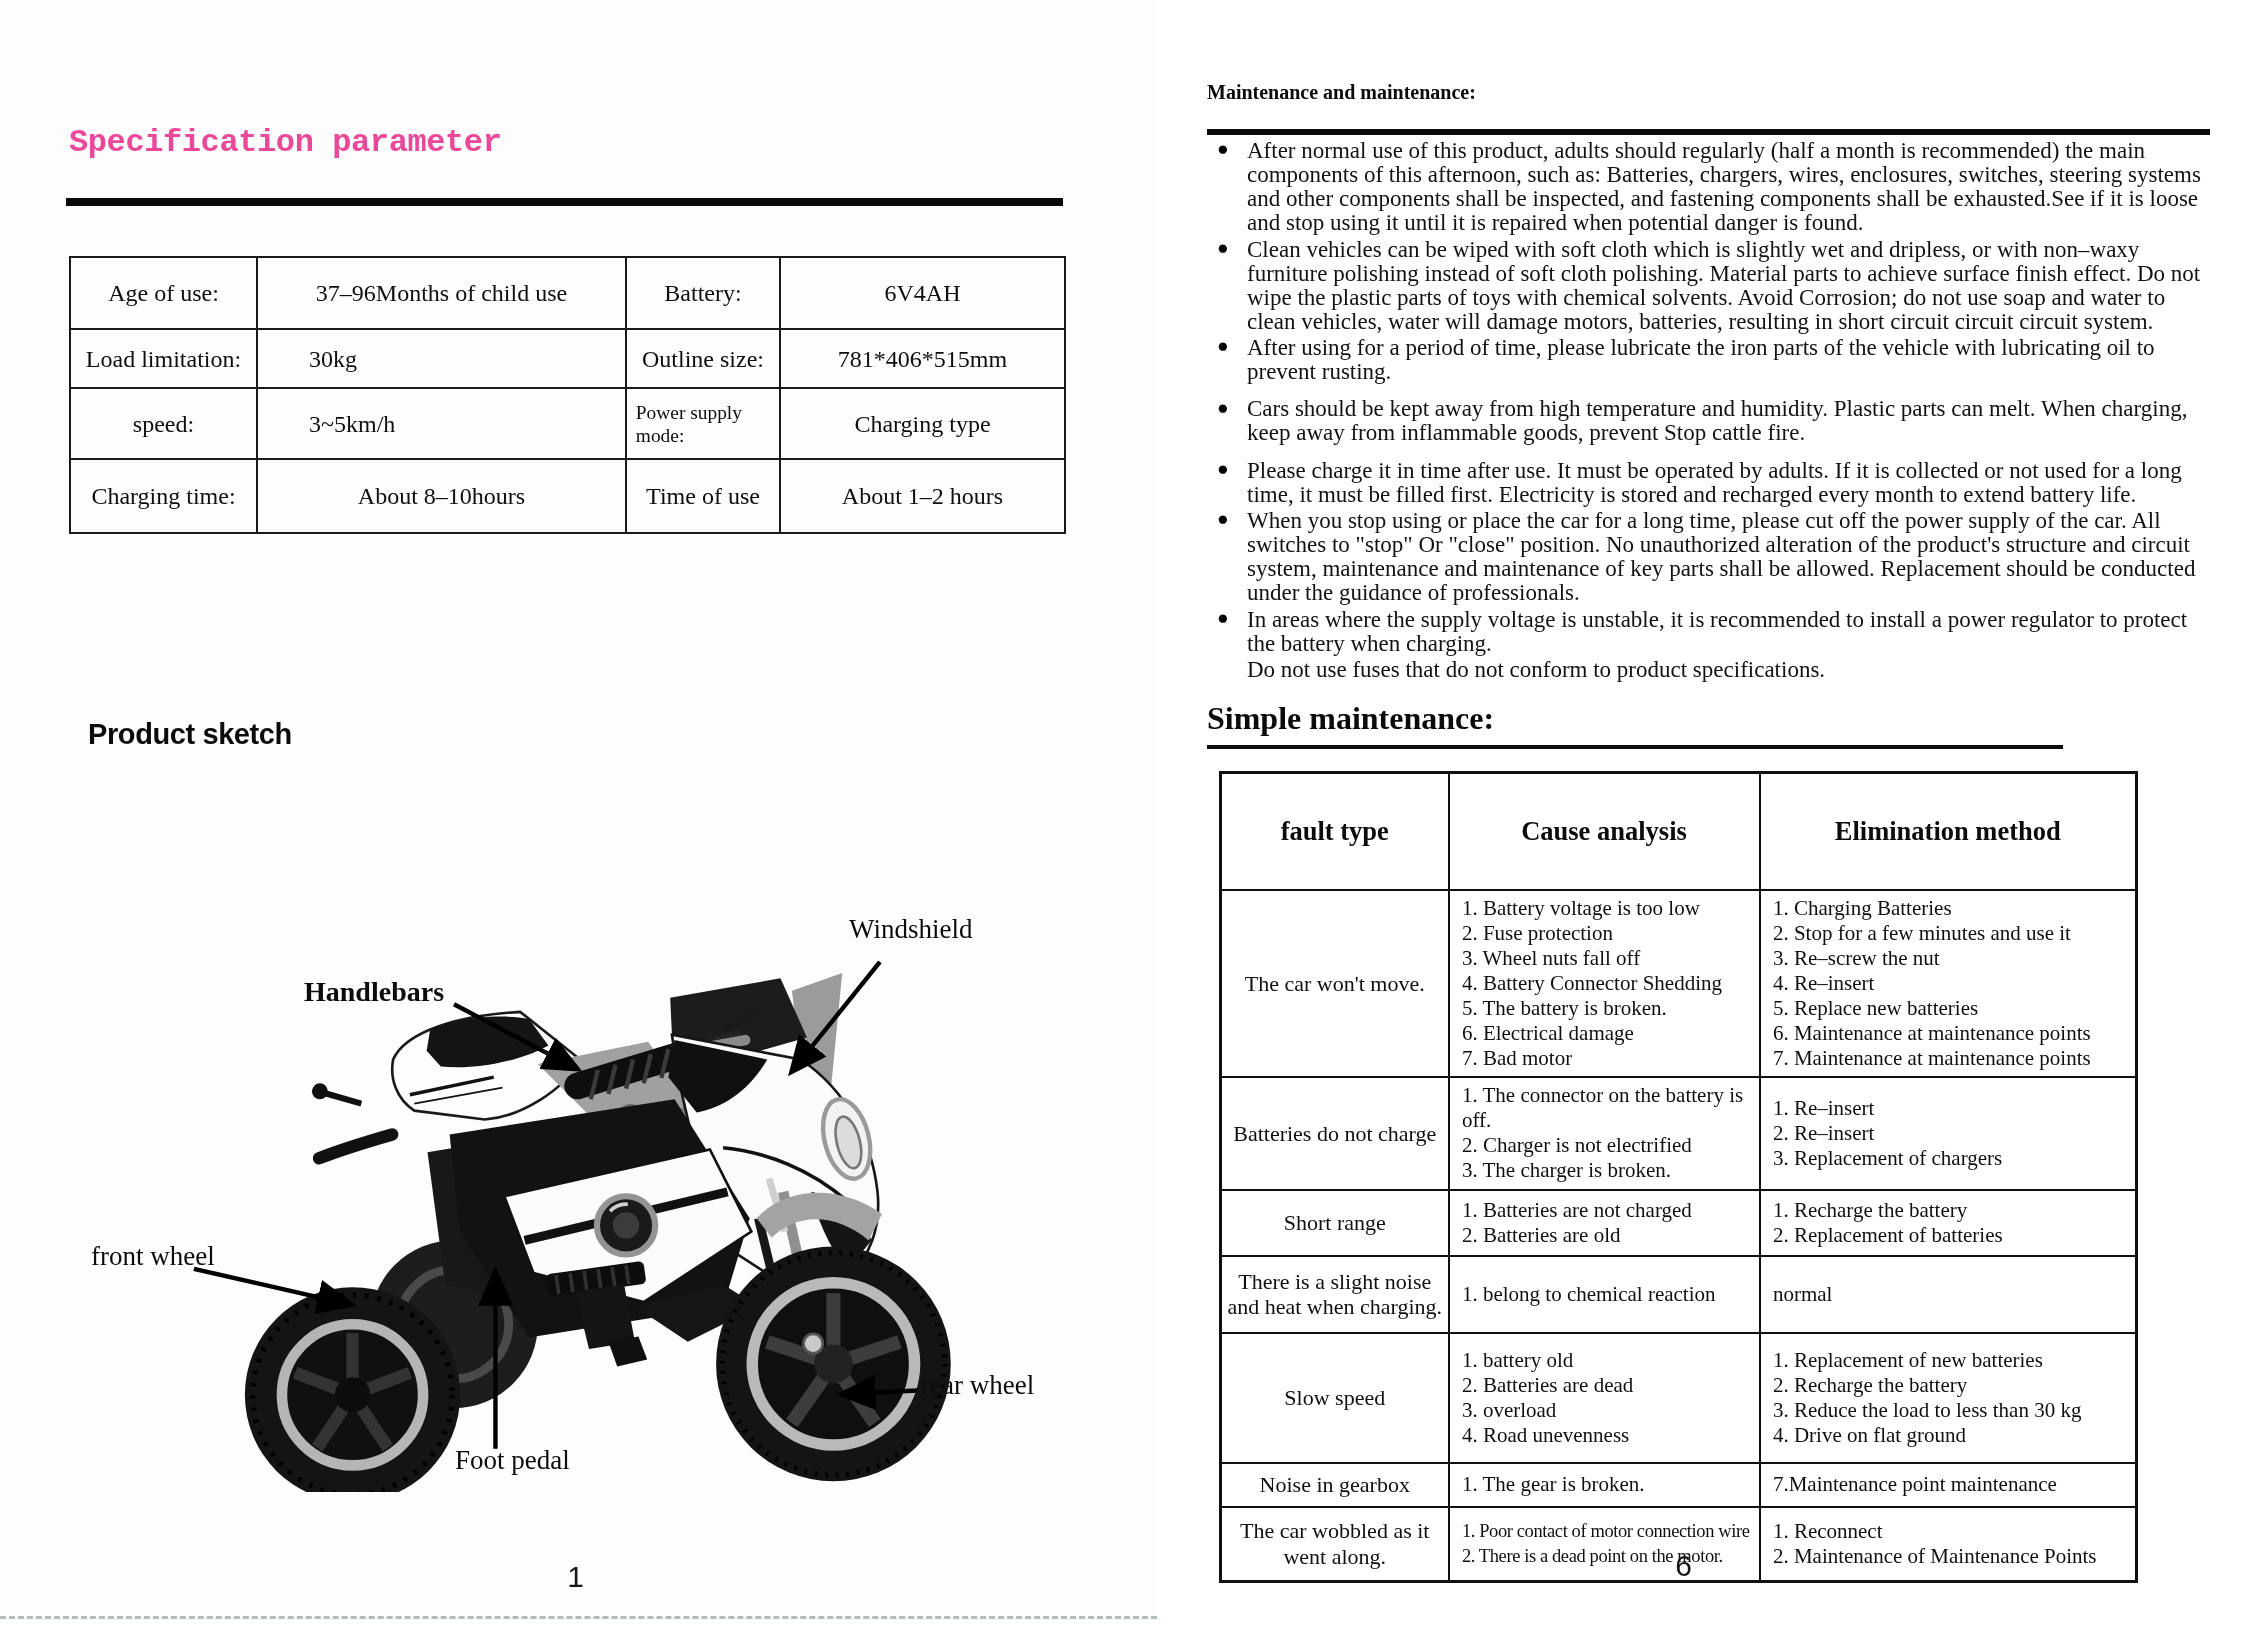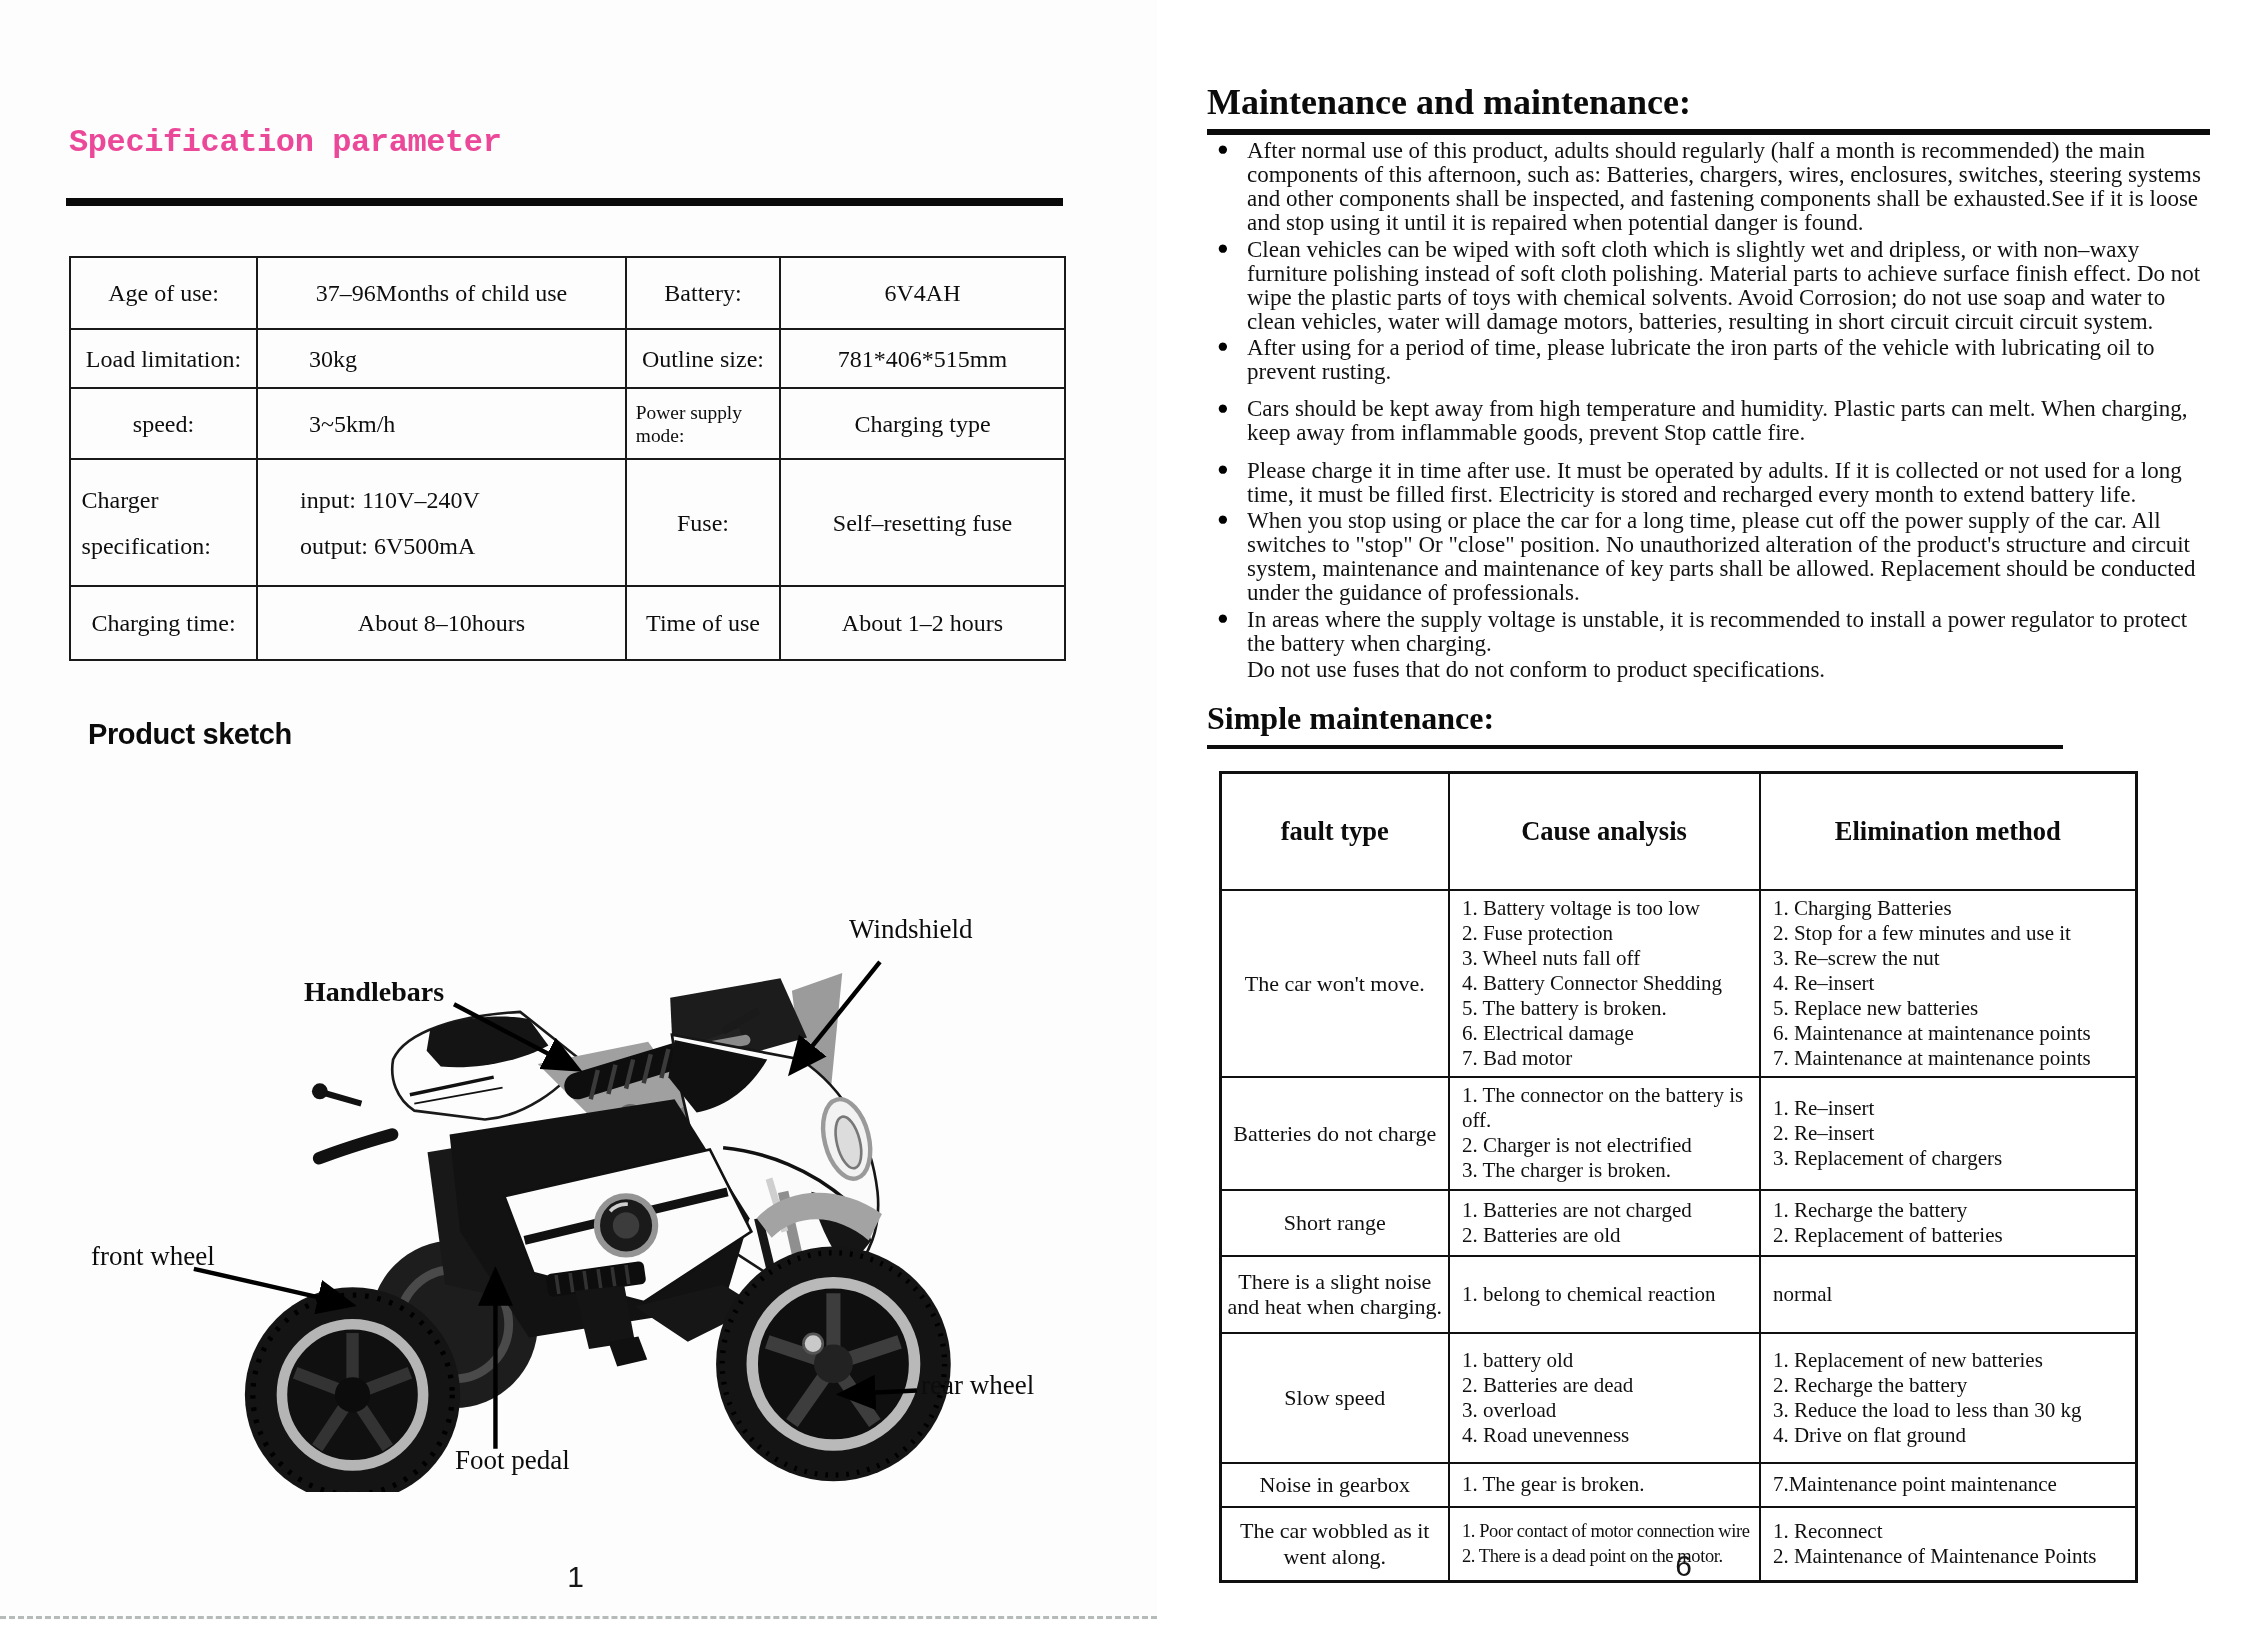--- a/index.html
+++ b/index.html
@@ -26,21 +26,21 @@
   #sketch{left:70px;top:909px;width:1059px;height:582px;}
   #bike-svg{position:absolute;left:159px;top:17.6px;}
   #arrow-svg{position:absolute;left:0;top:0;}
   .sketch-label{position:absolute;font-size:27px;color:#0c0c0c;white-space:nowrap;}
   .sketch-label.bold{font-weight:bold;font-size:28px;}
   .page-num{font-family:"Liberation Sans",sans-serif;font-size:30px;color:#161616;
     width:71px;text-align:center;}
   #page-num-left{left:540px;top:1560px;}
   #bottom-dashes{left:0;top:1616px;width:1157px;height:0;border-top:3.5px dashed #b4bbb8;}
   
-  #maint-title{left:1207px;top:81px;font-weight:bold;font-size:36px;color:#0b0b0b;}
+  #maint-title{left:1207px;top:81px;font-weight:bold;font-size:20px;color:#0b0b0b;}
   #rule-right1{left:1207px;top:129px;width:1003px;height:6.2px;background:#0b0b0b;}
   #maint-list{left:1217px;top:139px;width:992px;margin:0;padding:0;list-style:none;}
   #maint-list li{position:relative;padding-left:30px;font-size:23px;line-height:24px;
     margin-bottom:2.6px;color:#121212;}
   #maint-list li.gap{margin-top:13.2px;}
   #maint-list li:before{content:"\25CF";position:absolute;left:0;top:-1.8px;font-size:19.4px;color:#000;}
   #maint-list li.nobullet:before{content:"";}
   #simple-title{left:1207px;top:700px;font-weight:bold;font-size:32px;color:#0b0b0b;}
   #rule-right2{left:1207px;top:745px;width:856px;height:4.4px;background:#0d0d0d;}
   #fault-table-wrap{left:1219px;top:771px;}
@@ -106,36 +106,20 @@
             <div>3~5km/h</div>
           </td>
           <td class="left small" style="padding-left: 8.8px;">
             <div>Power supply</div>
             <div>mode:</div>
           </td>
           <td>
             <div>Charging type</div>
           </td>
         </tr>
-        <tr style="height: 127px;">
-          <td class="left spread" style="padding-left: 10.6px;">
-            <div>Charger</div>
-            <div>specification:</div>
-          </td>
-          <td class="left spread" style="padding-left: 42px;">
-            <div>input: 110V–240V</div>
-            <div>output: 6V500mA</div>
-          </td>
-          <td>
-            <div>Fuse:</div>
-          </td>
-          <td>
-            <div>Self–resetting fuse</div>
-          </td>
-        </tr>
         <tr style="height: 74px;">
           <td>
             <div>Charging time:</div>
           </td>
           <td>
             <div>About 8–10hours</div>
           </td>
           <td>
             <div>Time of use</div>
           </td>

